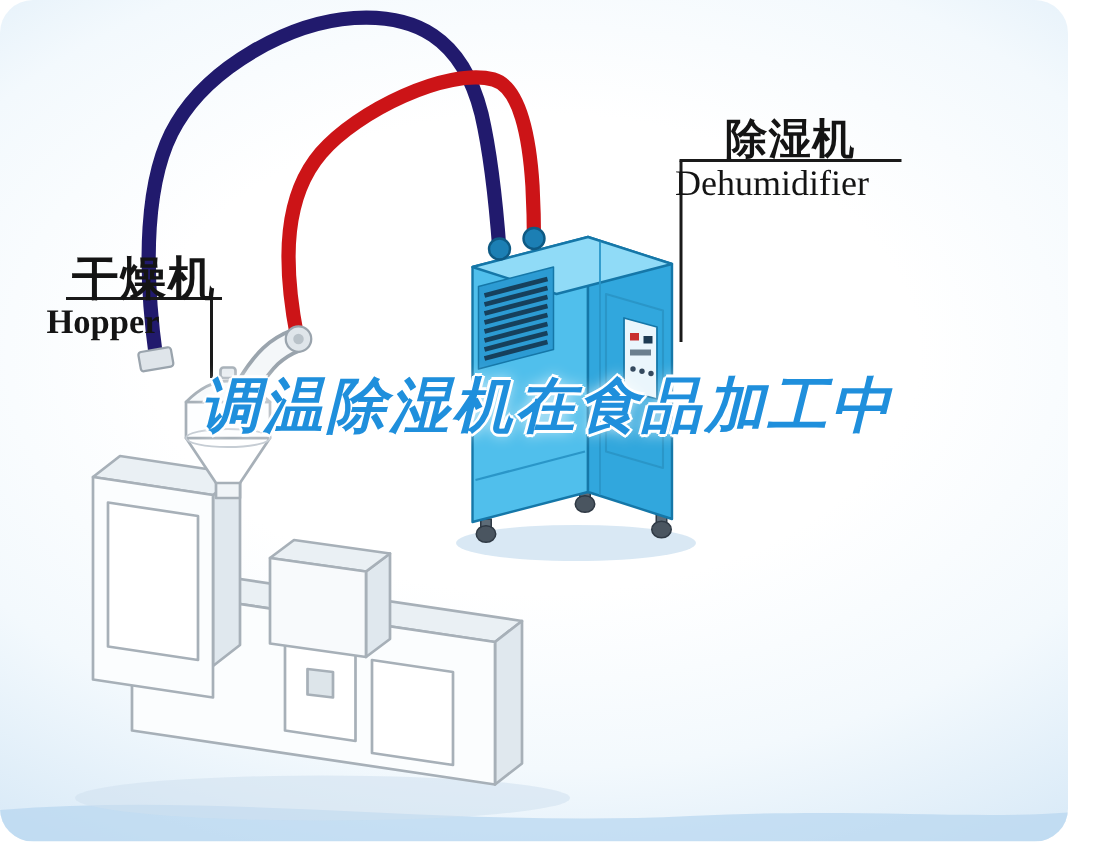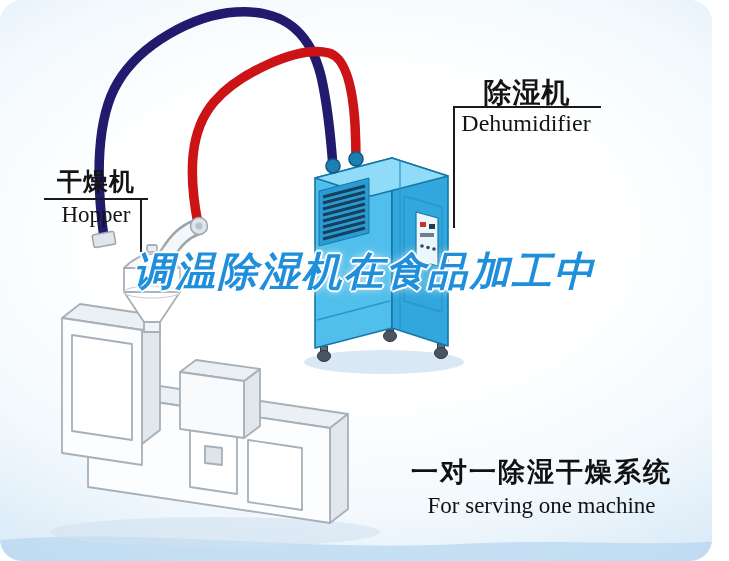--- a/index.html
+++ b/index.html
@@ -5,26 +5,26 @@
   html,body{margin:0;padding:0;}
   body{width:729px;height:561px;overflow:hidden;}
   #canvas{
     position:relative;width:712px;height:561px;overflow:hidden;
     background: radial-gradient(120% 95% at 50% 42%, #ffffff 30%, #f3f9fd 52%, #d4e7f6 76%, #a9cfec 100%);
     font-family:"Liberation Sans", sans-serif;
     border-radius:22px;
   }
   #scene{position:absolute;left:0;top:0;}
   .lbl{position:absolute;color:#141414;}
-  .lbl-cn{font-weight:bold;font-size:25px;letter-spacing:1px;text-align:center;}
-  .lbl-en{font-family:"Liberation Serif", serif;font-size:23px;text-align:center;}
+  .lbl-cn{font-weight:bold;font-size:31px;letter-spacing:1px;text-align:center;}
+  .lbl-en{font-family:"Liberation Serif", serif;font-size:23px;text-align:left;}
   #dehum-cn{left:453px;top:74px;width:148px;font-size:28px;}
   #dehum-en{left:450px;top:110px;width:152px;font-size:24px;}
   #hopper-cn{left:44px;top:165px;width:104px;}
-  #hopper-en{left:44px;top:202px;width:104px;}
+  #hopper-en{left:31px;top:202px;width:104px;font-weight:bold;}
   #title{
     position:absolute;left:0;top:247px;width:729px;text-align:center;
     font-weight:bold;font-style:italic;color:#1f8fdc;font-size:40px;line-height:48px;letter-spacing:2px;
     text-shadow:-2px 0 0 #fff,2px 0 0 #fff,0 -2px 0 #fff,0 2px 0 #fff,
                 -1px -1px 0 #fff,1px 1px 0 #fff,-1px 1px 0 #fff,1px -1px 0 #fff,0 0 10px #fff;
   }
   #caption{position:absolute;right:40px;top:454px;text-align:center;color:#111;}
   #caption .cap-cn{font-weight:bold;font-size:27px;letter-spacing:2px;}
   #caption .cap-en{font-family:"Liberation Serif", serif;font-size:23px;margin-top:3px;}
 </style>
@@ -132,18 +132,14 @@
   <div id="dehum-cn" class="lbl lbl-cn">除湿机</div>
   <div id="dehum-en" class="lbl lbl-en">Dehumidifier</div>
 
   <div id="hopper-cn" class="lbl lbl-cn">干燥机</div>
   <div id="hopper-en" class="lbl lbl-en">Hopper</div>
 
   <div id="title">
     <div>调温除湿机在食品加工中</div>
   </div>
 
-  <div id="caption">
-    <div class="cap-cn">一对一除湿干燥系统</div>
-    <div class="cap-en">For serving one machine</div>
-  </div>
 
 </div>
 
 </body></html>

